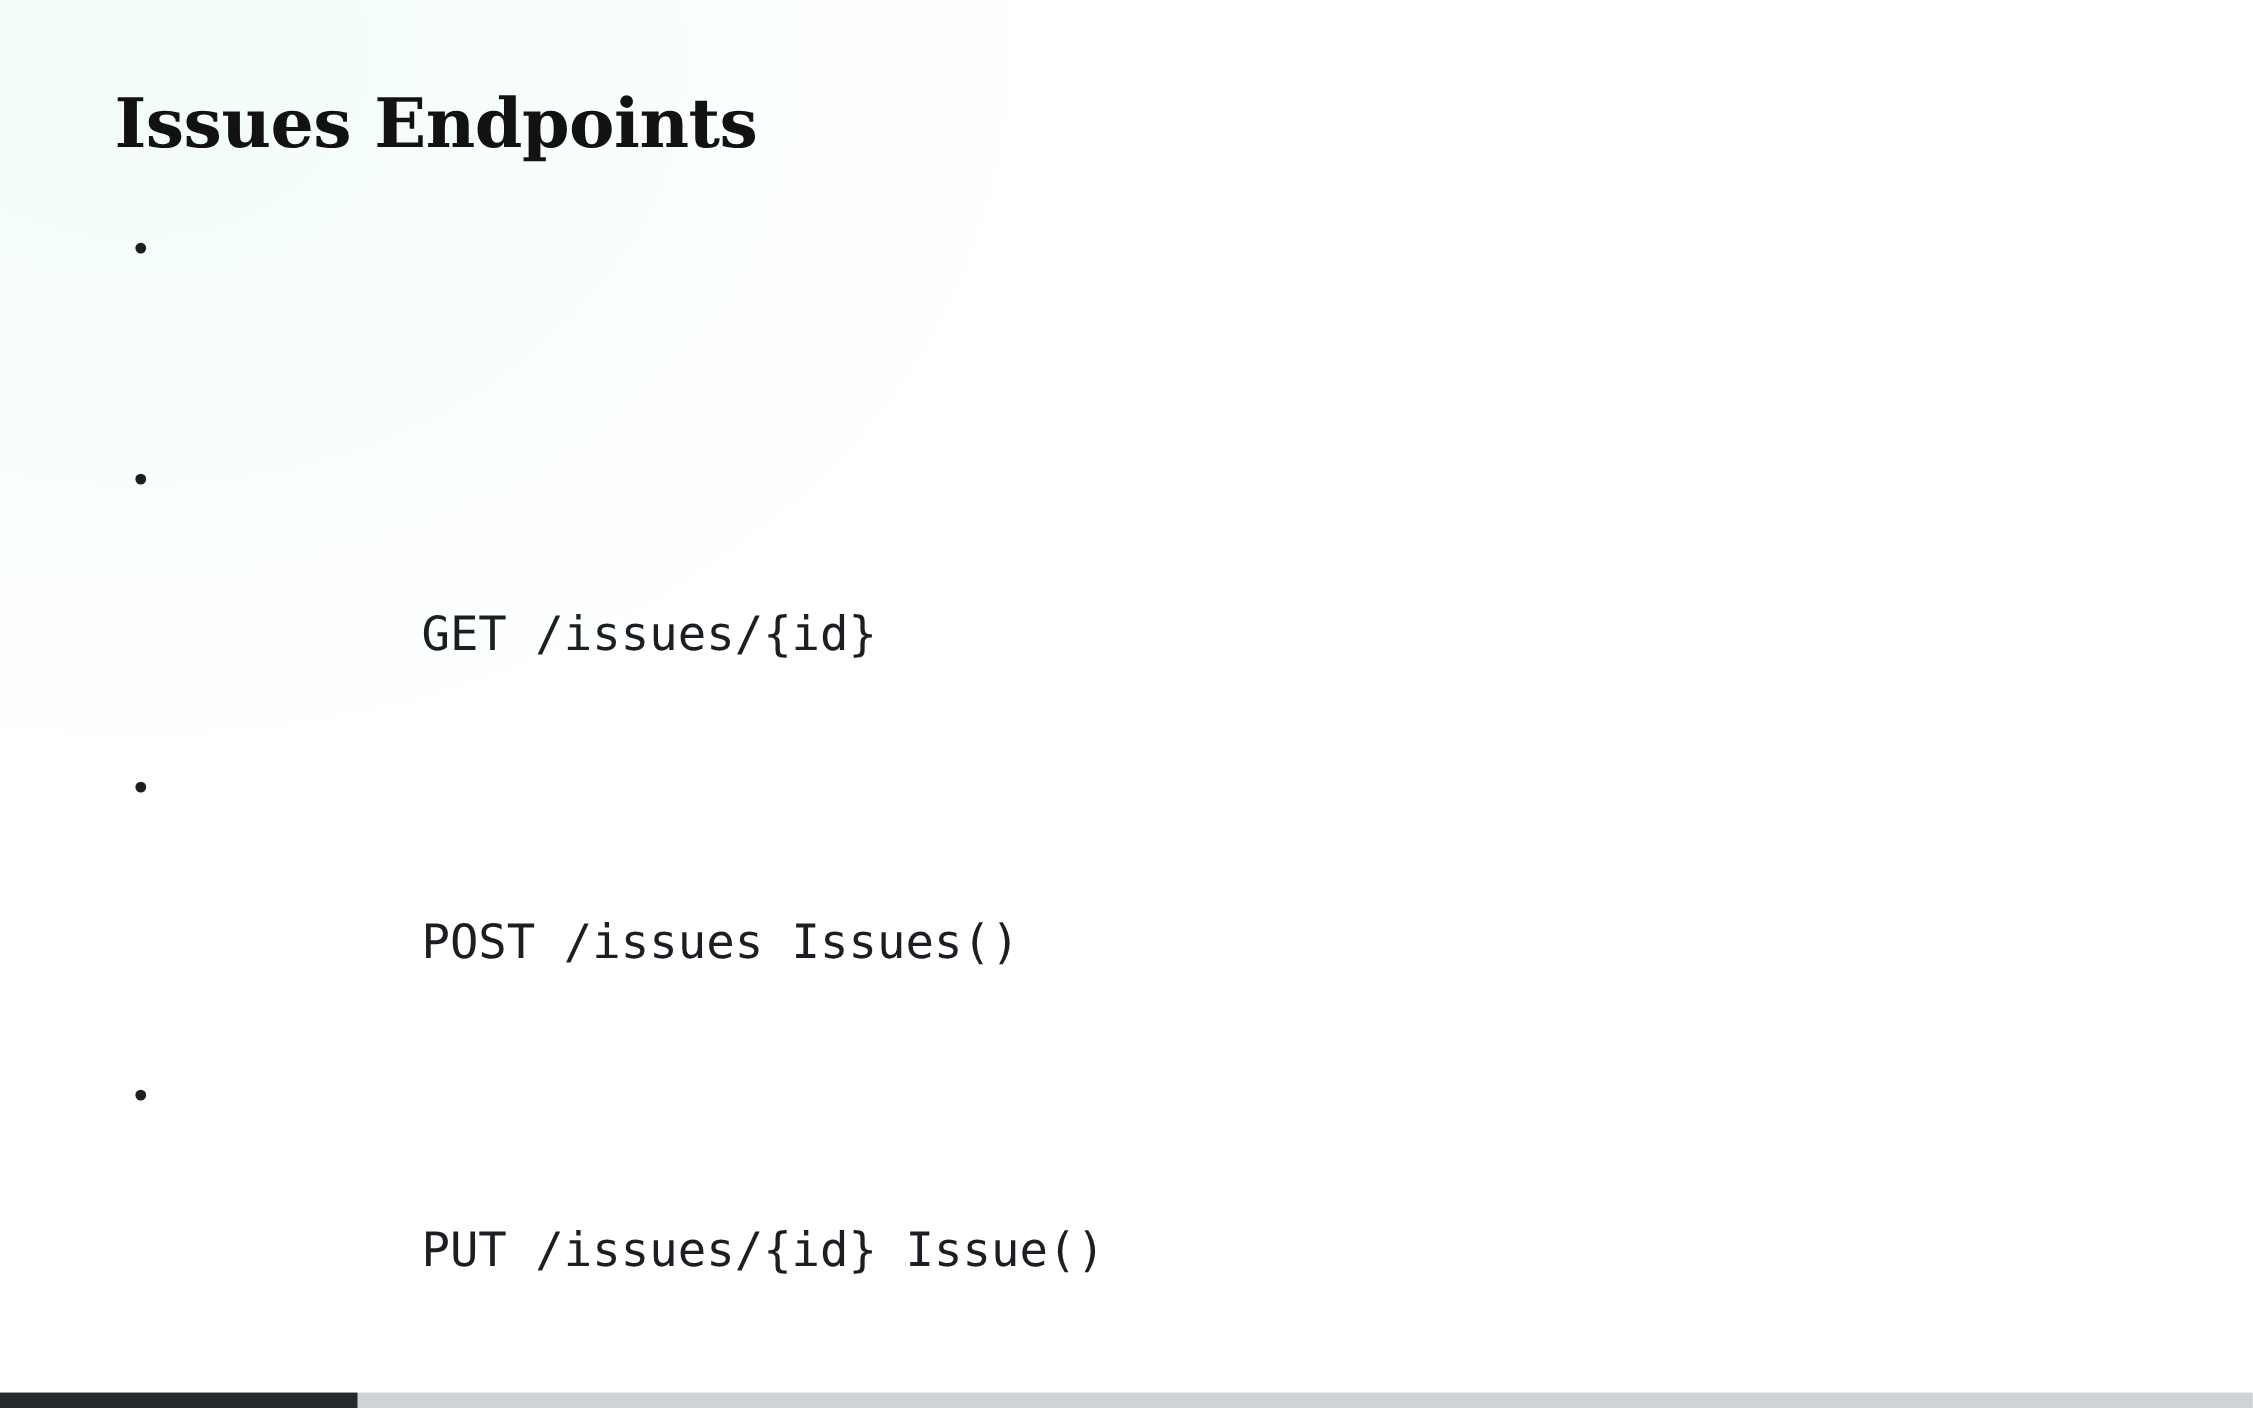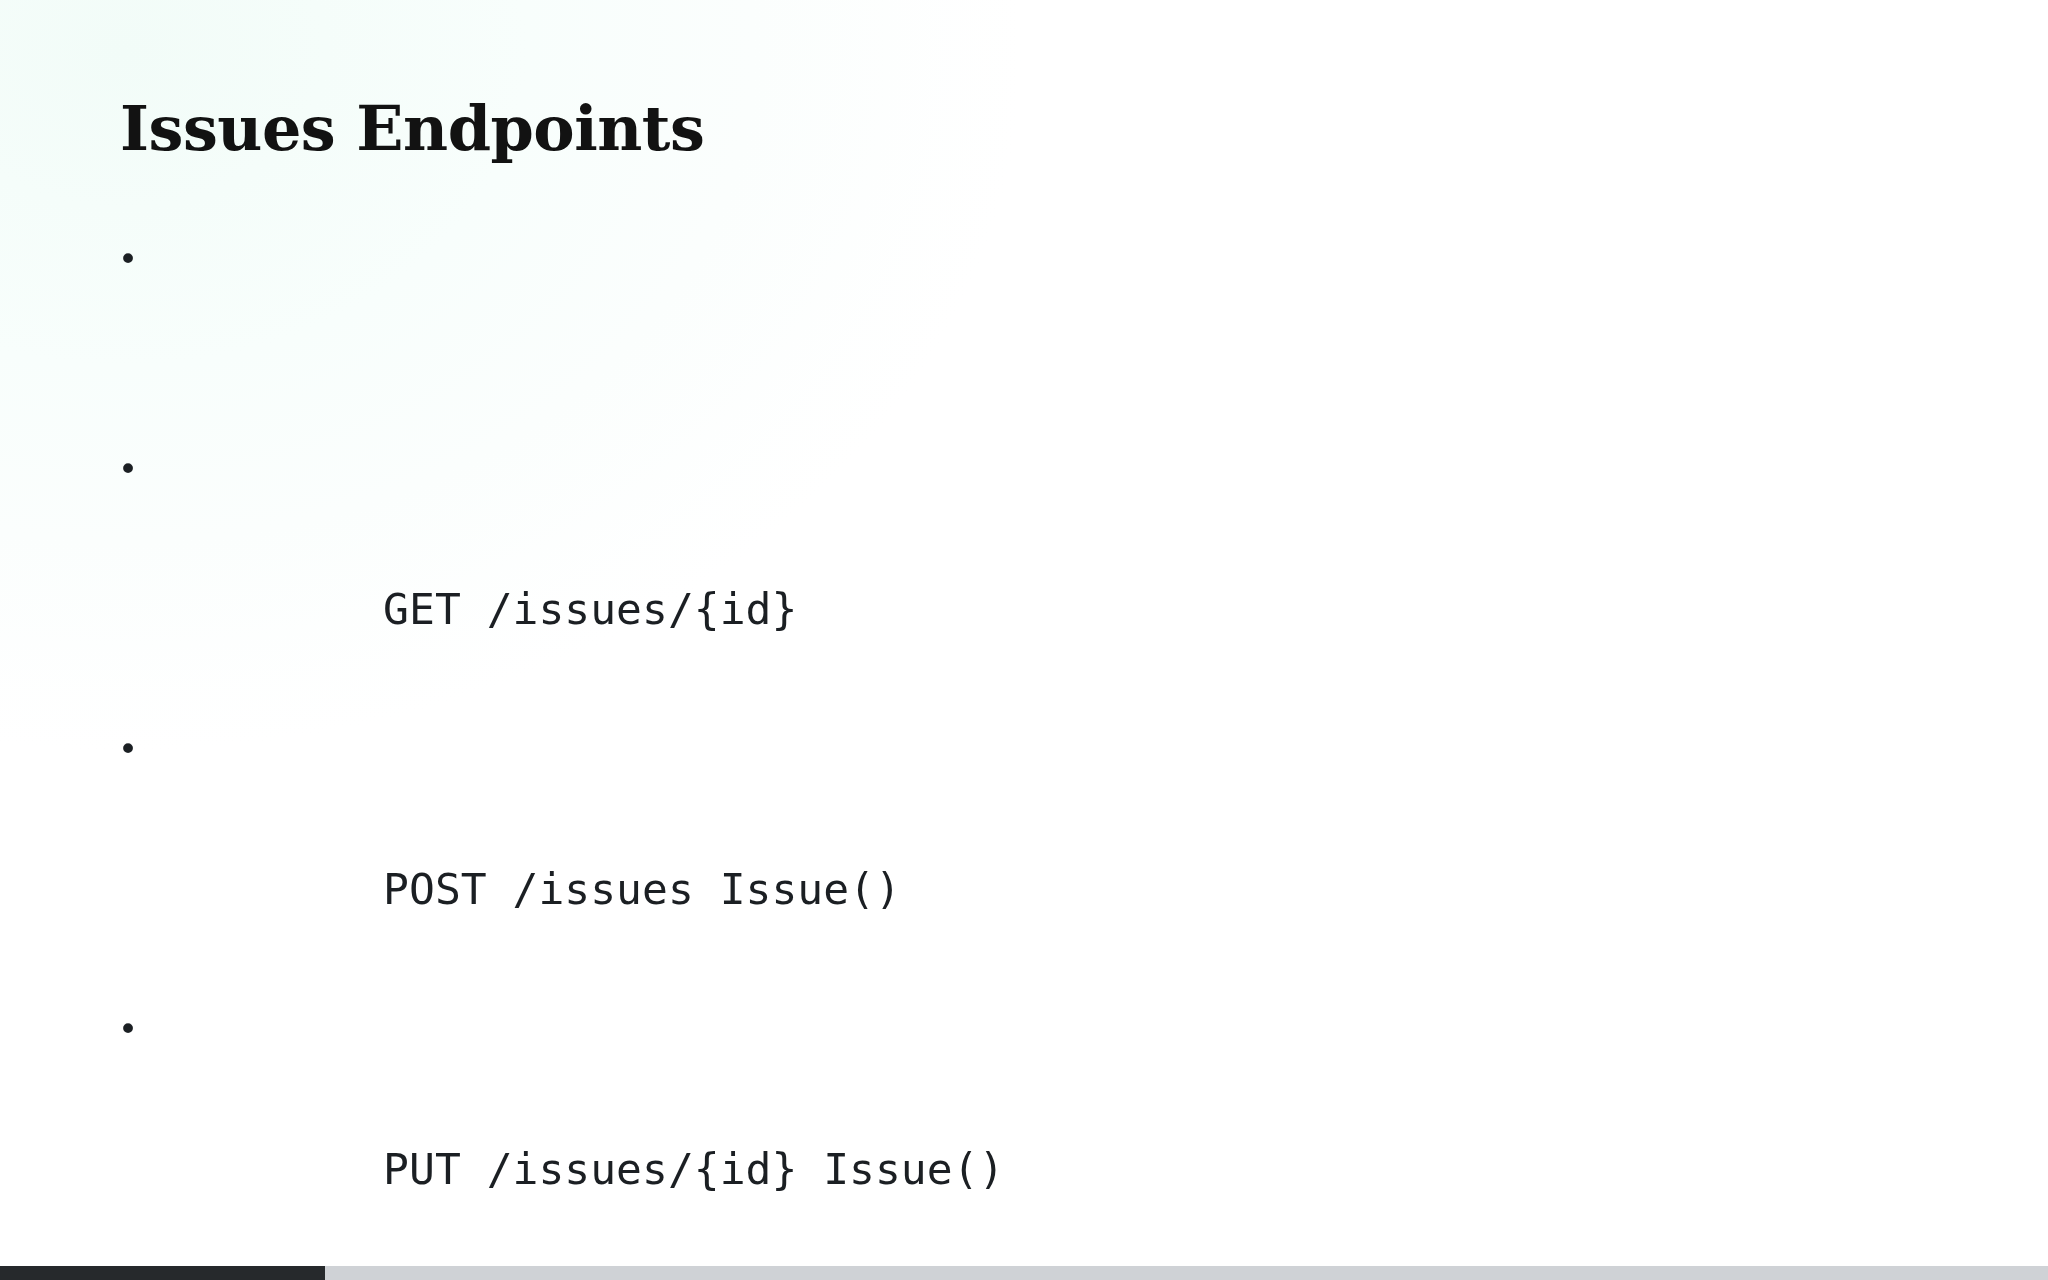--- a/index.html
+++ b/index.html
@@ -31,21 +31,21 @@
     width: 1860px;
   }
 
   .slide-title {
     font-family: "DejaVu Serif", serif;
     font-weight: bold;
     font-size: 62px;
     line-height: 1.0;
     color: #121212;
     letter-spacing: -0.5px;
-    margin: 16px;
+    margin: 0;
     padding-top: 82px;
   }
 
   .endpoint-list {
     list-style: none;
     margin: 0;
     padding: 0;
     padding-top: 48px;
   }
 
@@ -100,21 +100,21 @@
     <ul class="endpoint-list">
       <li class="endpoint-item">
         <span class="bullet">•</span>
       </li>
       <li class="endpoint-item">
         <span class="bullet">•</span>
         <span>GET /issues/{id}</span>
       </li>
       <li class="endpoint-item">
         <span class="bullet">•</span>
-        <span>POST /issues Issue()</span>
+        <span>POST /issues Issues()</span>
       </li>
       <li class="endpoint-item">
         <span class="bullet">•</span>
         <span>PUT /issues/{id} Issue()</span>
       </li>
     </ul>
 
   </div>
 
   <div class="progress-track">

